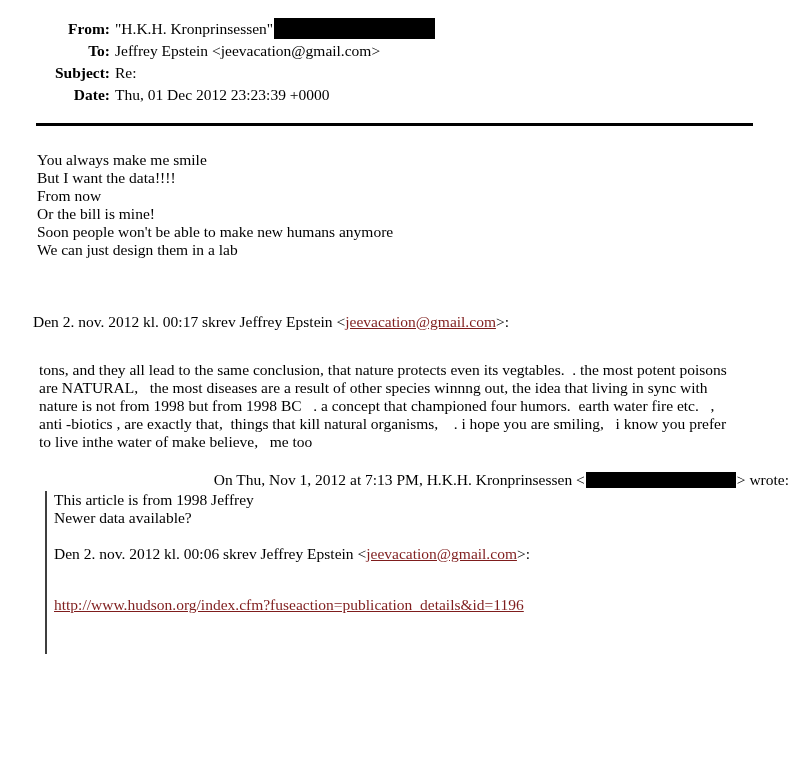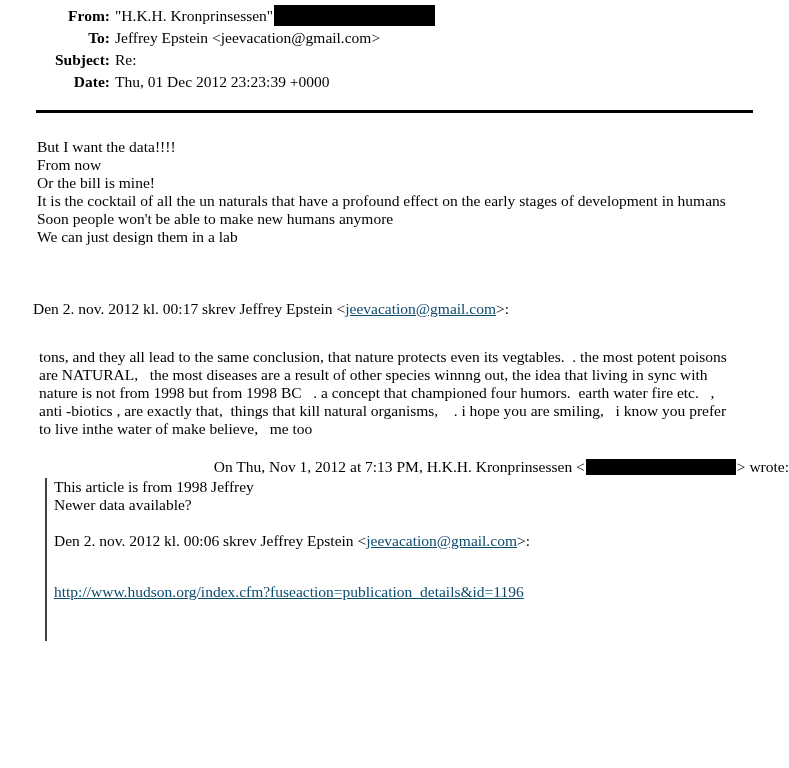--- a/index.html
+++ b/index.html
@@ -9,21 +9,21 @@
     width: 789px;
     height: 768px;
     background: #ffffff;
     color: #000000;
     font-family: "Liberation Serif", serif;
     font-size: 15.5px;
     overflow: hidden;
   }
   
   .header {
-    padding-top: 5px;
+    padding-top: 18px;
     margin-left: 35px;
     display: grid;
     grid-template-columns: 75px auto;
     column-gap: 5px;
     line-height: 22px;
     width: 700px;
   }
   .hlabel { font-weight: bold; text-align: right; white-space: nowrap; }
   .hvalue { white-space: nowrap; }
   .rule {
@@ -44,21 +44,21 @@
     margin-left: 45px;
     margin-top: 2px;
     border-left: 2px solid #3f3f3f;
     padding-left: 7px;
     padding-bottom: 40px;
     line-height: 18px;
   }
   .bq .spacer { height: 18px; }
   .linkline { margin-top: 33px; }
   a.link, .link {
-    color: #0c4a6e;
+    color: #7f1d1d;
     text-decoration: underline;
     cursor: pointer;
   }
   
   .redact {
     display: inline-block;
     background: #000000;
   }
   .redact.r-from { width: 161px; height: 21px; vertical-align: -5px; margin-left: 1px; }
   .redact.r-quote { width: 150px; height: 16px; vertical-align: -3px; margin: 0 1px; }
@@ -78,30 +78,30 @@
     <span class="hlabel">Subject:</span>
     <span class="hvalue">Re:</span>
 
     <span class="hlabel">Date:</span>
     <span class="hvalue">Thu, 01 Dec 2012 23:23:39 +0000</span>
   </div>
 
   <div class="rule"></div>
 
   <div class="para mt25">
+    <div>You always make me smile</div>
   </div>
 
   <div class="para mt18">
     <div>But I want the data!!!!</div>
     <div>From now</div>
   </div>
 
   <div class="para mt18">Or the bill is mine!</div>
 
-  <div class="para mt18">It is the cocktail of all the un naturals that have a profound effect on the early stages of development in humans</div>
 
   <div class="para mt18">Soon people won't be able to make new humans anymore</div>
 
 
   <div class="para mt18">We can just design them in a lab</div>
 
   <div class="attr1"><span>Den 2. nov. 2012 kl. 00:17 skrev Jeffrey Epstein &lt;</span><a class="link">jeevacation@gmail.com</a><span>&gt;:</span></div>
 
   <div class="quotepara">
     <div class="pre">tons, and they all lead to the same conclusion, that nature protects even its vegtables.  . the most potent poisons</div>

